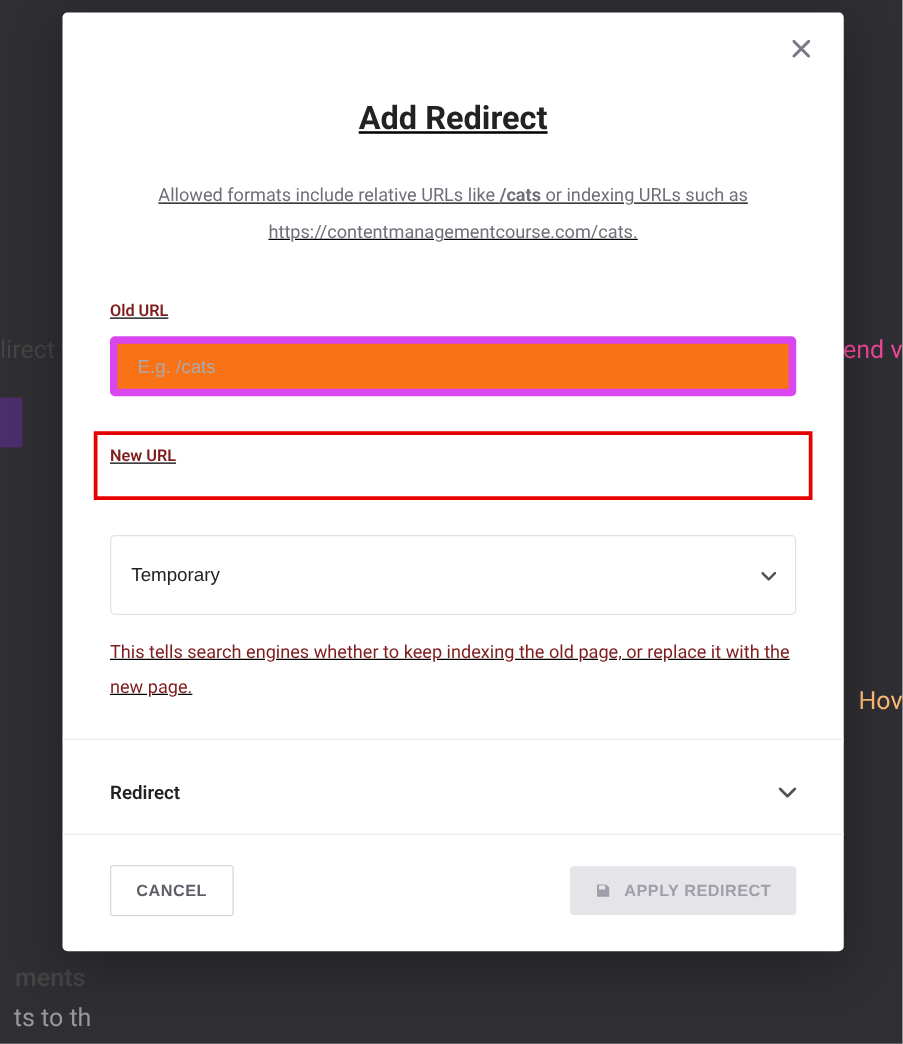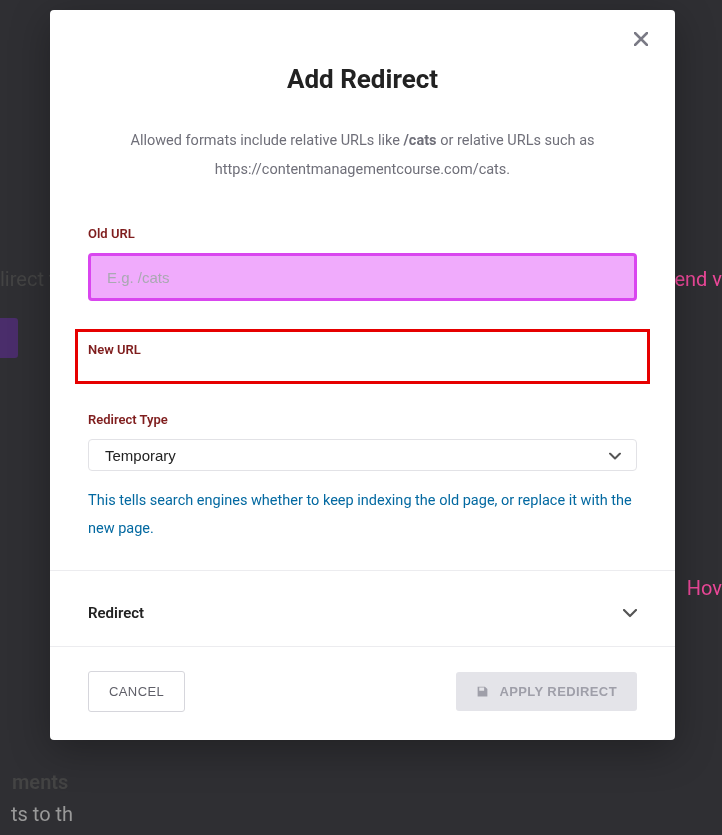--- a/index.html
+++ b/index.html
@@ -19,22 +19,23 @@
     .modal {
       position: absolute;
       left: 50px;
       top: 10px;
       width: 625px;
       background: #fff;
       border-radius: 4px;
       box-shadow: 0 10px 40px rgba(0,0,0,0.3);
     }
     .modal-inner {
-      padding: 24px 38px 8px 38px;
+      padding: 40px 38px 8px 38px;
       position: relative;
+      text-decoration: underline;
     }
     .close-btn {
       position: absolute;
       top: 18px;
       right: 22px;
       width: 24px;
       height: 24px;
       cursor: pointer;
       color: #7a7a85;
       background: none;
@@ -72,33 +73,33 @@
       display: block;
       font-size: 13px;
       font-weight: 600;
       color: #7f1d1d;
       margin-bottom: 12px;
     }
     .text-input {
       width: 100%;
       height: 48px;
       padding: 0 16px;
-      border: 3px solid #d946ef;
+      border: 6px solid #d946ef;
       border-radius: 4px;
       font-size: 15px;
       color: #333;
-      background: #f0abfc;
+      background: #f97316;
     }
     .text-input::placeholder { color: #a9a9b2; }
     .select-wrap {
       position: relative;
     }
     .select-input {
       width: 100%;
-      height: 32px;
+      height: 64px;
       padding: 0 16px;
       border: 1px solid #e2e2e6;
       border-radius: 4px;
       font-size: 15px;
       color: #222;
       background: #fff;
       appearance: none;
       -webkit-appearance: none;
       cursor: pointer;
       text-align: left;
@@ -107,21 +108,21 @@
       position: absolute;
       right: 16px;
       top: 50%;
       transform: translateY(-50%);
       pointer-events: none;
       color: #555;
     }
     .field-help {
       margin-top: 16px;
       font-size: 14.5px;
-      color: #0369a1;
+      color: #7f1d1d;
       line-height: 1.9;
     }
     .divider {
       border: none;
       border-top: 1px solid #ececef;
       margin: 28px -38px 0 -38px;
     }
     .advanced-row {
       padding: 24px 38px;
       display: flex;
@@ -140,21 +141,21 @@
       display: flex;
       justify-content: space-between;
       align-items: center;
     }
     .btn-cancel {
       background: #fff;
       border: 1px solid #d6d6dc;
       border-radius: 3px;
       padding: 12px 20px;
       font-size: 13px;
-      font-weight: 400;
+      font-weight: 700;
       color: #5f5f68;
       letter-spacing: 0.4px;
       cursor: pointer;
     }
     .btn-apply {
       background: #e4e4e9;
       border: none;
       border-radius: 3px;
       padding: 12px 20px;
       font-size: 13px;
@@ -166,50 +167,49 @@
       align-items: center;
       gap: 10px;
     }
     .btn-apply svg { width: 13px; height: 13px; }
   </style>
 </head>
 <body>
 
 <span class="backdrop-text" style="left:0; top:267px; color:#444;">lirect t</span>
 <span class="backdrop-text" style="right:0; top:267px; color:#ec4899;">end v</span>
-<span class="backdrop-text" style="right:0; top:576px; color:#ec4899;">Hov</span>
+<span class="backdrop-text" style="right:0; top:548px; color:#fdba74;">Hov</span>
 <span class="backdrop-text" style="left:12px; top:770px; color:#444;font-weight:600;">ments</span>
 <span class="backdrop-text" style="left:11px; top:802px; color:#999;">ts to th</span>
 <div style="position:absolute; left:0; top:318px; width:18px; height:40px; background:#4a2d6b; border-radius:0 3px 3px 0;"></div>
 
 <div class="modal">
   <div class="modal-inner">
     <button class="close-btn">
       <svg width="14" height="14" viewBox="0 0 14 14">
           <path d="M1 1 L13 13 M13 1 L1 13" stroke="currentColor" stroke-width="2.5" stroke-linecap="round"></path>
         </svg>
     </button>
 
     <h1 class="modal-title">Add Redirect</h1>
 
     <p class="helper-text">
-      <span>Allowed formats include relative URLs like </span><b>/cats</b><span> or relative URLs such as </span><span>https://contentmanagementcourse.com/cats</span><span>.</span>
+      <span>Allowed formats include relative URLs like </span><b>/cats</b><span> or indexing URLs such as </span><span>https://contentmanagementcourse.com/cats</span><span>.</span>
     </p>
 
     <div class="field-group">
       <label class="field-label">Old URL</label>
       <input type="text" class="text-input" placeholder="E.g. /cats" style="">
     </div>
 
     <div class="field-group highlight">
       <label class="field-label">New URL</label>
     </div>
 
     <div class="field-group" style="margin-bottom:8px;">
-      <label class="field-label">Redirect Type</label>
       <div class="select-wrap">
         <button class="select-input">Temporary</button>
         <span class="select-caret">
           <svg width="12" height="8" viewBox="0 0 12 8">
               <path d="M1 1 L6 6 L11 1" stroke="currentColor" stroke-width="2" fill="none" stroke-linecap="round" stroke-linejoin="round"></path>
             </svg>
         </span>
       </div>
       <p class="field-help">This tells search engines whether to keep indexing the old page, or replace it with the new page.</p>
     </div>

